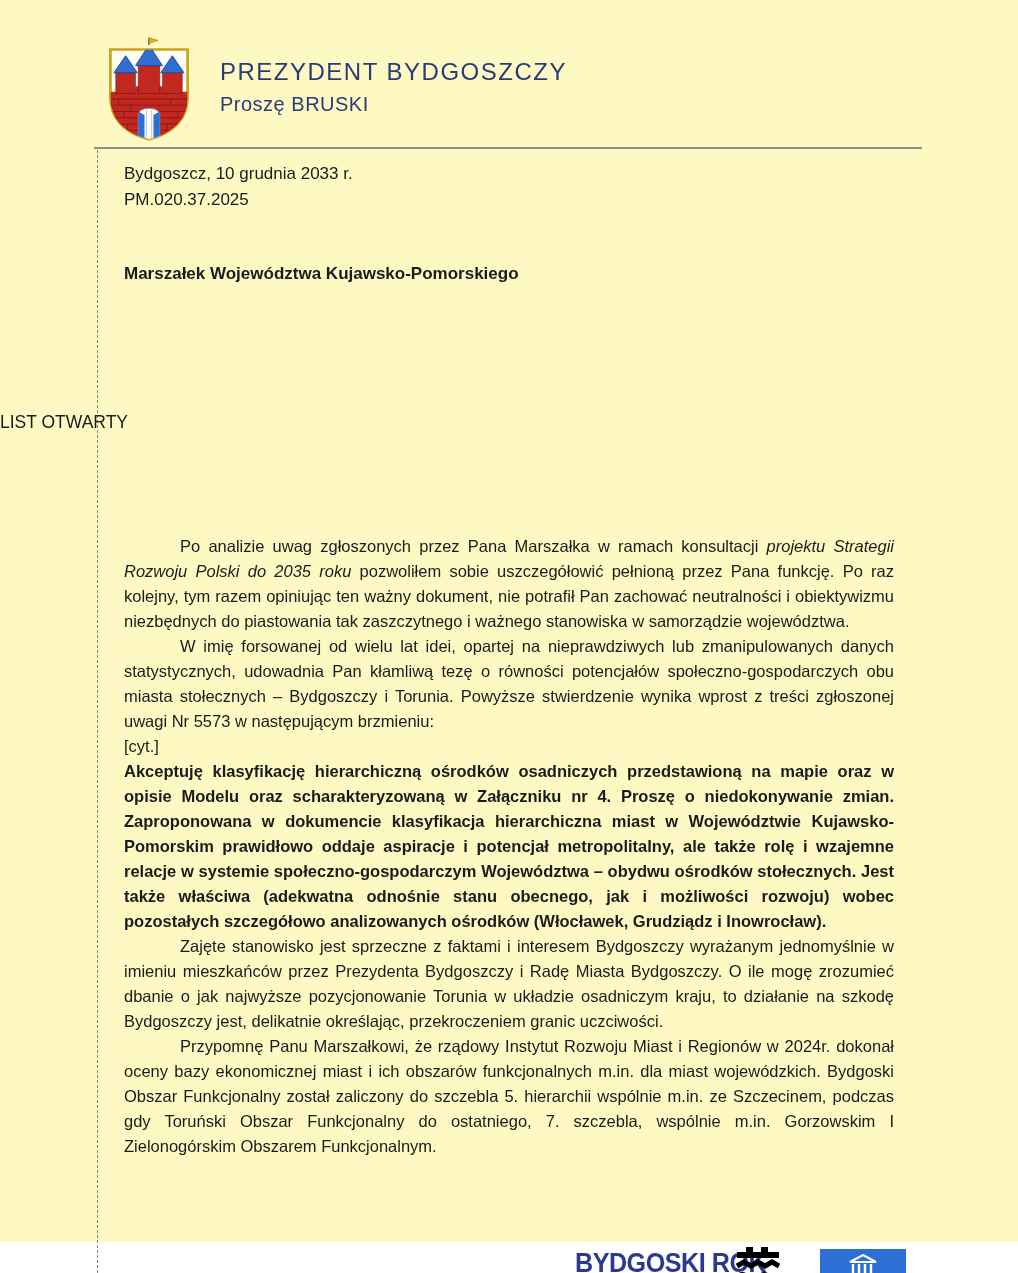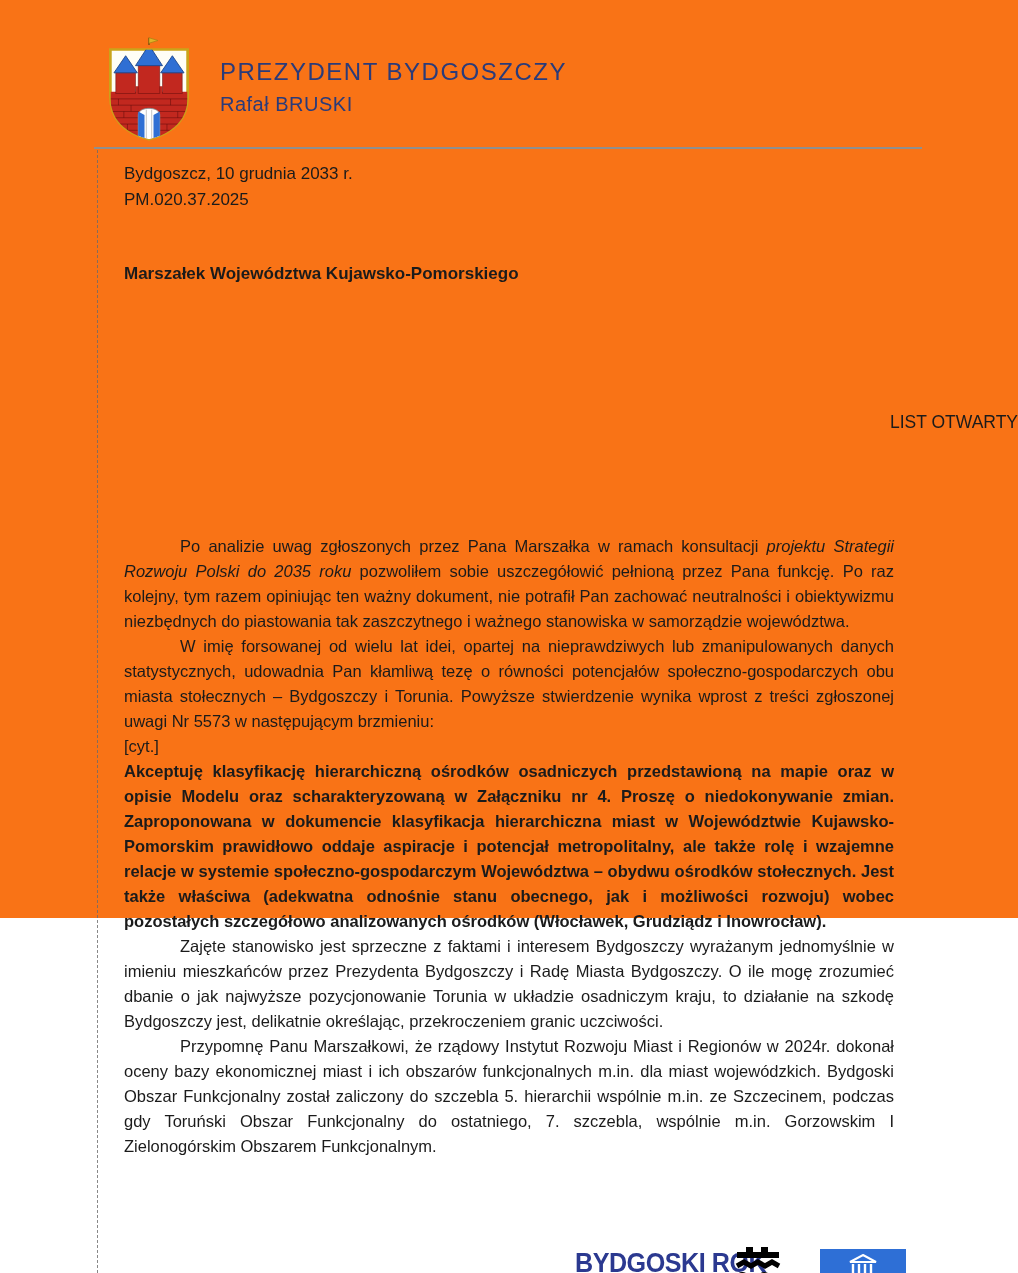--- a/index.html
+++ b/index.html
@@ -3,36 +3,36 @@
 <meta charset="utf-8">
 <style>
   html, body {
     margin: 0; padding: 0;
     width: 1018px; height: 1273px;
     background: #ffffff;
     overflow: hidden;
     font-family: "Liberation Sans", sans-serif;
     color: #1b1b1b;
   }
-  .page { position: relative; width: 1018px; height: 918px; background: #f97316; }
+  .page { position: relative; width: 1018px; height: 1242px; background: #fef9c3; }
 
   
   .letterhead { position: absolute; left: 100px; top: 36px; display: flex; align-items: flex-start; }
   .crest { width: 98px; height: 106px; flex: 0 0 auto; }
   .head-text { margin-left: 22px; padding-top: 22px; color: #2a3b7a; }
   .org-line { font-size: 24px; letter-spacing: 1.5px; }
   .name-line { font-size: 20px; letter-spacing: 0.5px; margin-top: 7px; }
 
   .top-rule { position: absolute; left: 94px; top: 147px; width: 828px; height: 0; border-top: 2px solid #8f8f8f; }
   .left-scanline { position: absolute; left: 97px; top: 150px; height: 1123px; width: 0; border-left: 1px dashed #6b6b6b; opacity: 0.8; }
 
   
   .date-block { position: absolute; left: 124px; top: 161px; font-size: 17px; line-height: 26px; }
   .addressee { position: absolute; left: 124px; top: 261px; font-size: 17px; line-height: 25px; font-weight: bold; }
-  .subject { position: absolute; left: 0; top: 412px; width: 1018px; text-align: right; font-size: 17.5px; }
+  .subject { position: absolute; left: 0; top: 412px; width: 1018px; text-align: left; font-size: 17.5px; }
   .greeting { position: absolute; left: 124px; top: 462px; font-size: 17px; }
 
   
   .body-text { position: absolute; left: 124px; top: 534px; width: 770px; font-size: 16.5px; line-height: 25px; text-align: justify; }
   .body-text p { margin: 0; text-indent: 56px; }
   .body-text p.no-indent { text-indent: 0; }
   .body-text p.bold { font-weight: bold; text-indent: 0; }
   .italic { font-style: italic; }
 
   
@@ -99,21 +99,21 @@
         <path d="M62 74 L55 78 V104 L62 101 Z" fill="#2f6fd4"></path>
         <line x1="47" y1="72" x2="47" y2="104" stroke="#bfbfbf" stroke-width="1"></line>
         <line x1="53" y1="72" x2="53" y2="104" stroke="#bfbfbf" stroke-width="1"></line>
       </g>
 
       <line x1="50" y1="0" x2="50" y2="-8" stroke="#6b4e0e" stroke-width="1.5"></line>
       <path d="M50 -8 L60 -5 L50 -2 Z" fill="#e0b427" stroke="#a87f12" stroke-width="0.8"></path>
     </svg>
     <div class="head-text">
       <div class="org-line">PREZYDENT BYDGOSZCZY</div>
-      <div class="name-line">Rafał BRUSKI</div>
+      <div class="name-line">Proszę BRUSKI</div>
     </div>
   </div>
 
   <div class="top-rule"></div>
   <div class="left-scanline"></div>
 
   <div class="date-block">
     <div>Bydgoszcz, 10 grudnia 2033 r.</div>
     <div>PM.020.37.2025</div>
   </div>

